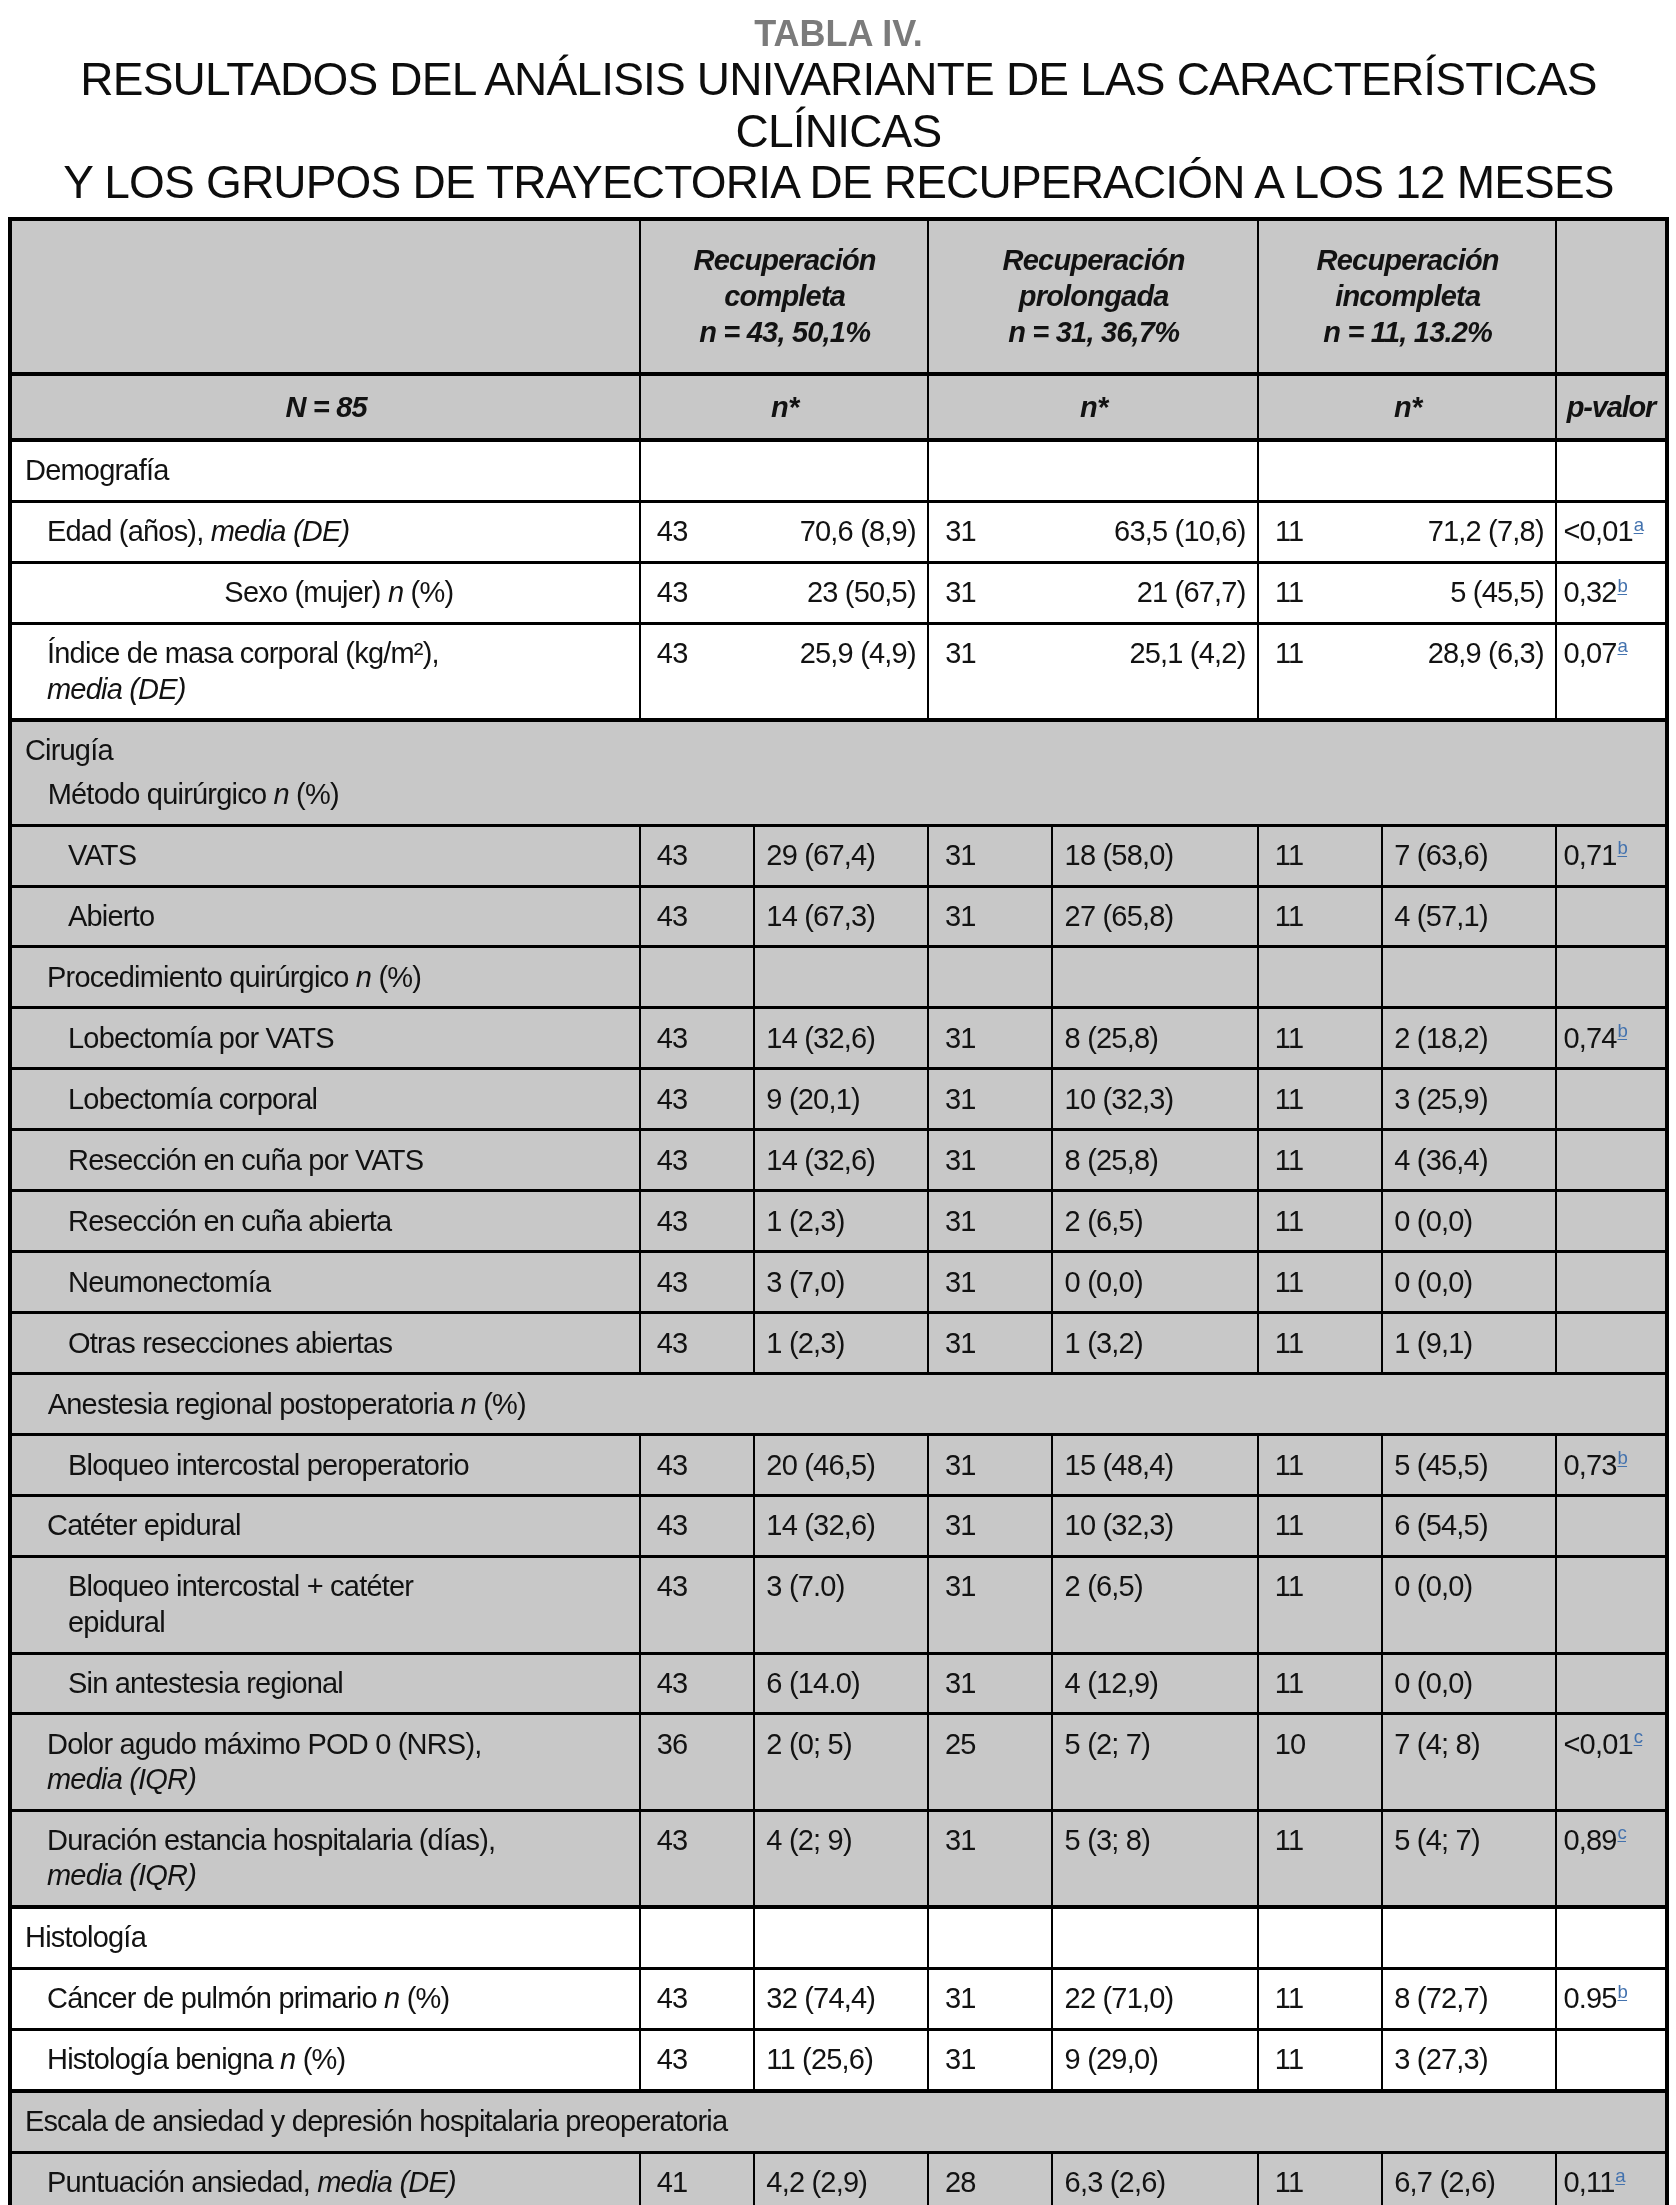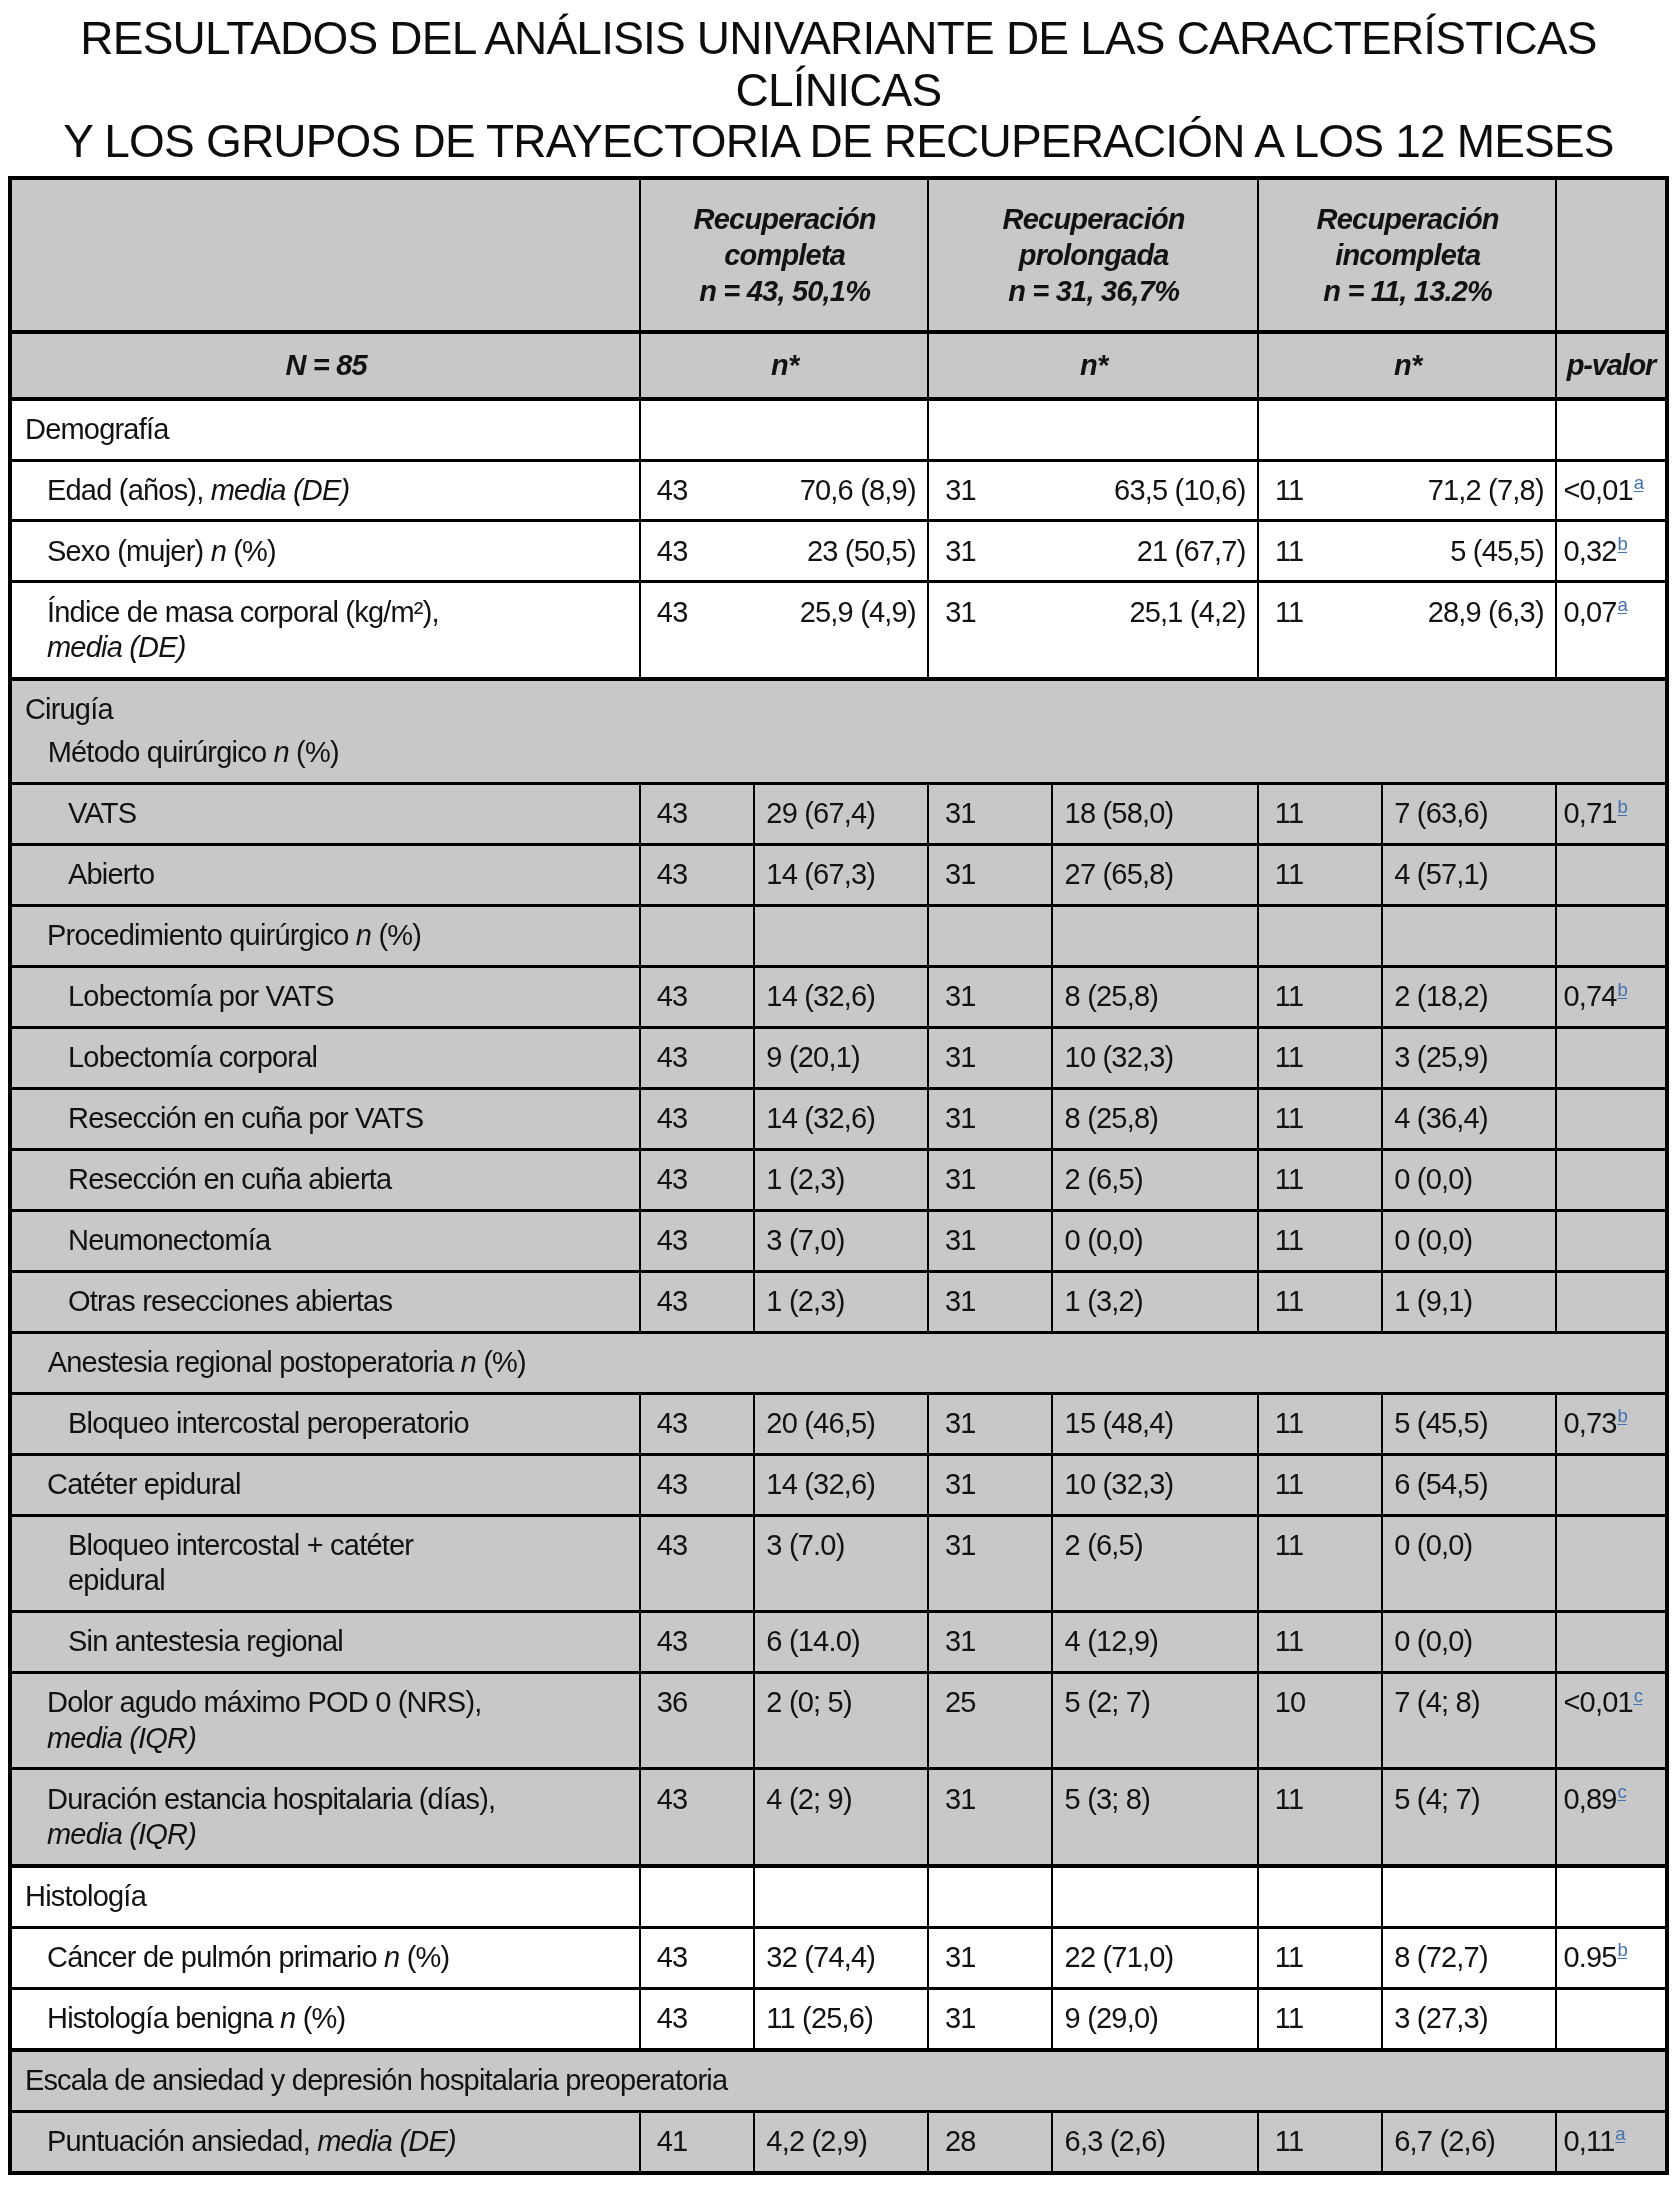--- a/index.html
+++ b/index.html
@@ -57,20 +57,21 @@
     vertical-align:super;
     line-height:0;
     margin-left:0.8px;
     cursor:pointer;
   }
 </style>
 </head>
 <body>
 
 <div class="titles">
+  <div class="title-main">TABLA IV.</div>
   <div class="title-sub">RESULTADOS DEL ANÁLISIS UNIVARIANTE DE LAS CARACTERÍSTICAS CLÍNICAS</div>
   <div class="title-sub">Y LOS GRUPOS DE TRAYECTORIA DE RECUPERACIÓN A LOS 12 MESES</div>
 </div>
 
 <table class="results" id="results-table">
   <colgroup>
     <col style="width:38%">
       <col style="width:6.9%">
       <col style="width:10.5%">
     <col style="width:7.5%">
@@ -126,21 +127,21 @@
         </td>
         <td class="bL" colspan="2">
           <div class="nv">
             <span class="n-part">11</span>
             <span class="v-part">71,2 (7,8)</span>
           </div>
         </td>
         <td class="pcell bL"><span>&lt;0,01</span><span class="supref">a</span></td>
       </tr>
       <tr class="bg-white">
-        <td class="lbl" style="padding-left: 35px;"><span>Sexo (mujer) </span><span class="it">n</span><span> (%)</span></td>
+        <td class="lbl" style="padding-left: 35px; text-align: center;"><span>Sexo (mujer) </span><span class="it">n</span><span> (%)</span></td>
         <td class="bL" colspan="2">
           <div class="nv">
             <span class="n-part">43</span>
             <span class="v-part">23 (50,5)</span>
           </div>
         </td>
         <td class="bL" colspan="2">
           <div class="nv">
             <span class="n-part">31</span>
             <span class="v-part">21 (67,7)</span>

